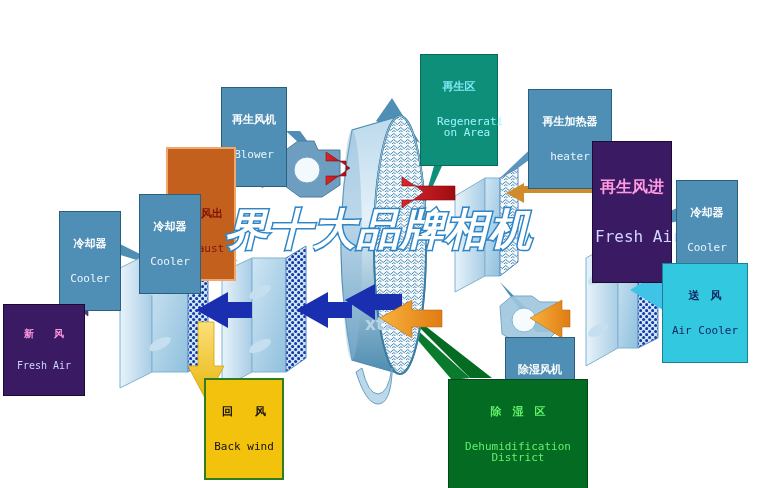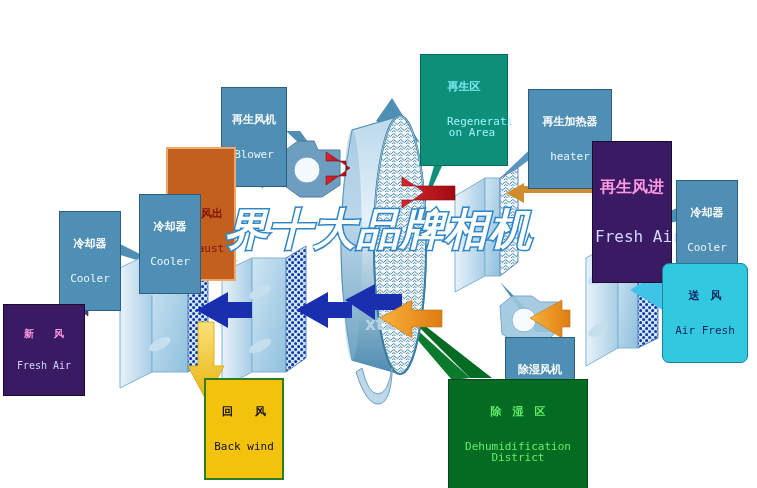--- a/index.html
+++ b/index.html
@@ -204,21 +204,21 @@
       <path d="M650,290 L686,268 L686,280 L716,280 L716,300 L686,300 L686,312 Z" fill="#3fc4e8" transform="translate(-20,0)"></path>
     </g>
   </svg>
 
 
   <div class="lbl lbl-blue" style="left:221px;top:87px;width:66px;padding:3px 2px;font-size:11px;">
     <span class="cn">再生风机</span>
     <span class="en">Blower</span>
   </div>
 
-  <div class="lbl lbl-teal" style="left:420px;top:54px;width:88px;padding:3px 10px;font-size:11px;">
+  <div class="lbl lbl-teal" style="left:420px;top:54px;width:78px;padding:3px 0;font-size:11px;">
     <span class="cn">再生区</span>
     <span class="en">Regenerati
 on Area</span>
   </div>
 
   <div class="lbl lbl-blue" style="left:528px;top:89px;width:84px;padding:3px 2px;font-size:11px;">
     <span class="cn">再生加热器</span>
     <span class="en">heater</span>
   </div>
 
@@ -261,22 +261,22 @@
     <span class="cn">除湿风机</span>
     <span class="en">Blower</span>
   </div>
 
   <div class="lbl lbl-green" style="left:448px;top:379px;width:140px;padding:3px 2px;font-size:11px;">
     <span class="cn">除　湿　区</span>
     <span class="en">Dehumidification
 District</span>
   </div>
 
-  <div class="lbl lbl-cyan" style="left:662px;top:263px;width:86px;padding:3px 2px;font-size:11px;border-radius:7px;">
+  <div class="lbl lbl-cyan" style="left:662px;top:263px;width:86px;padding:3px 2px;font-size:11px;">
     <span class="cn">送　风</span>
-    <span class="en">Air Fresh</span>
+    <span class="en">Air Cooler</span>
   </div>
 
   <div id="overlay">
     <span>界十大品牌相机</span>
   </div>
 
 </div>
 
 </body></html>

